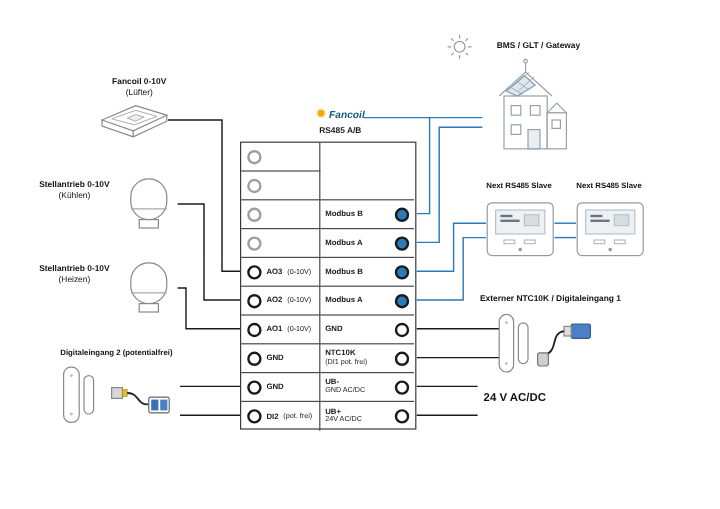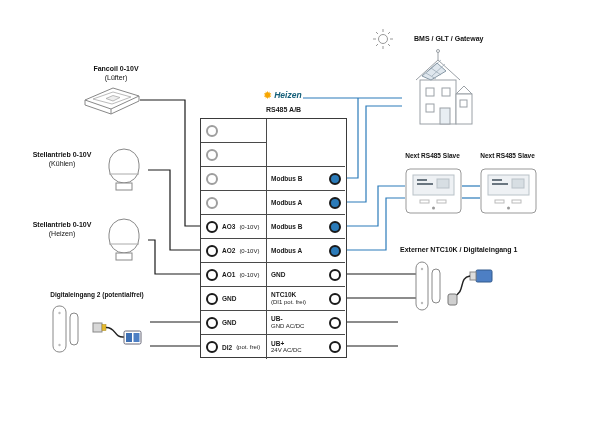--- a/index.html
+++ b/index.html
@@ -215,21 +215,21 @@
       <span class="rl">
         <span class="tname">UB+</span>
         <span class="tdetail">24V AC/DC</span>
       </span>
       <span class="term"></span>
     </div>
   </div>
 
   <div class="mlogo">
     <span class="mstar">✹</span>
-    <span class="mtext">Heizen</span>
+    <span class="mtext">Fancoil</span>
   </div>
   <div class="rs485">RS485 A/B</div>
 
   <div class="lbl" style="left:414px;top:34px;width:100px;text-align:left;font-weight:bold;">
     <span>BMS / GLT / Gateway</span>
   </div>
   <div class="dev" style="left:372px;top:28px;">
     <svg width="22" height="22">
       <circle cx="11" cy="11" r="4.5" fill="#fff" stroke="#999"></circle>
       <g stroke="#999" stroke-width="1">
@@ -306,14 +306,17 @@
   </div>
   <div class="dev" style="left:446px;top:262px;">
     <svg width="52" height="48">
       <rect x="30" y="8" width="16" height="12" rx="1.5" fill="#4d7fc4" stroke="#335a8c"></rect>
       <rect x="24" y="10" width="6" height="8" fill="#ddd" stroke="#888"></rect>
       <path d="M24,14 C12,16 20,30 8,34" fill="none" stroke="#222" stroke-width="1.5"></path>
       <rect x="2" y="32" width="9" height="11" rx="2" fill="#cfcfcf" stroke="#777"></rect>
     </svg>
   </div>
 
+  <div class="lbl power-lbl" style="left:403px;top:326px;width:90px;">
+    <span>24 V AC/DC</span>
+  </div>
 
 </div>
 
 </body></html>

